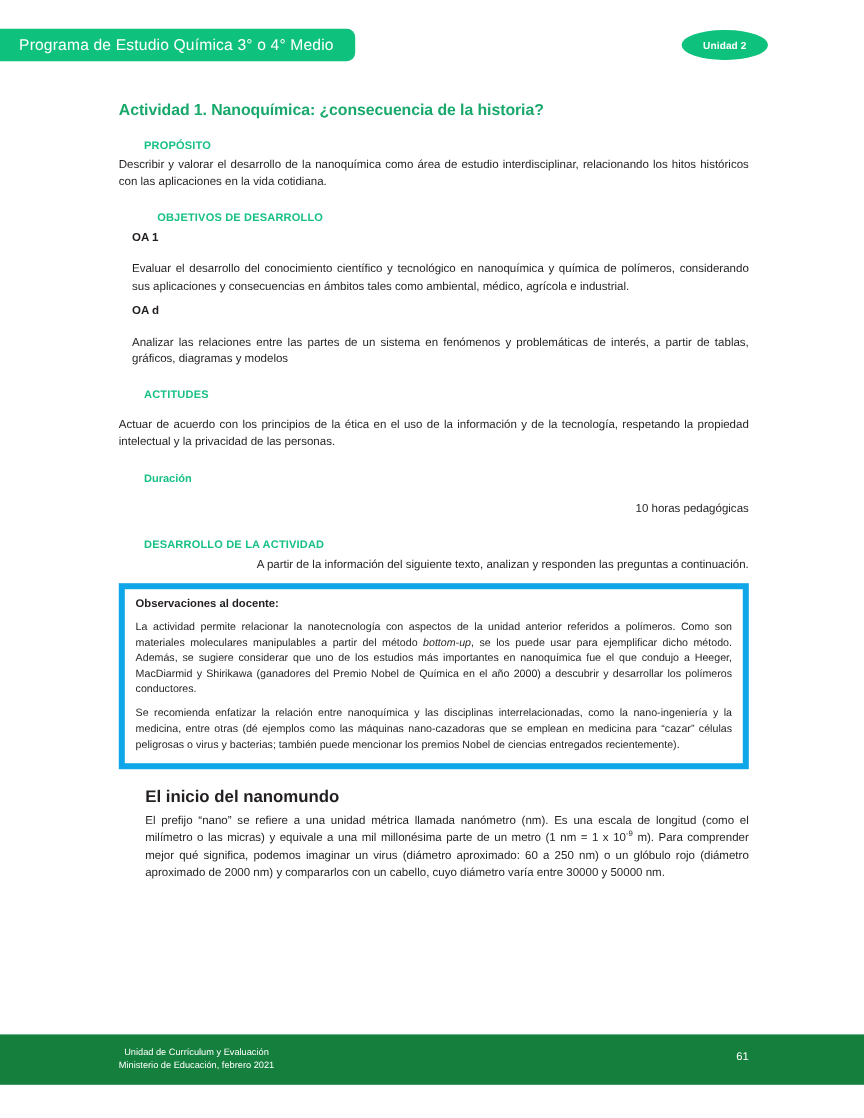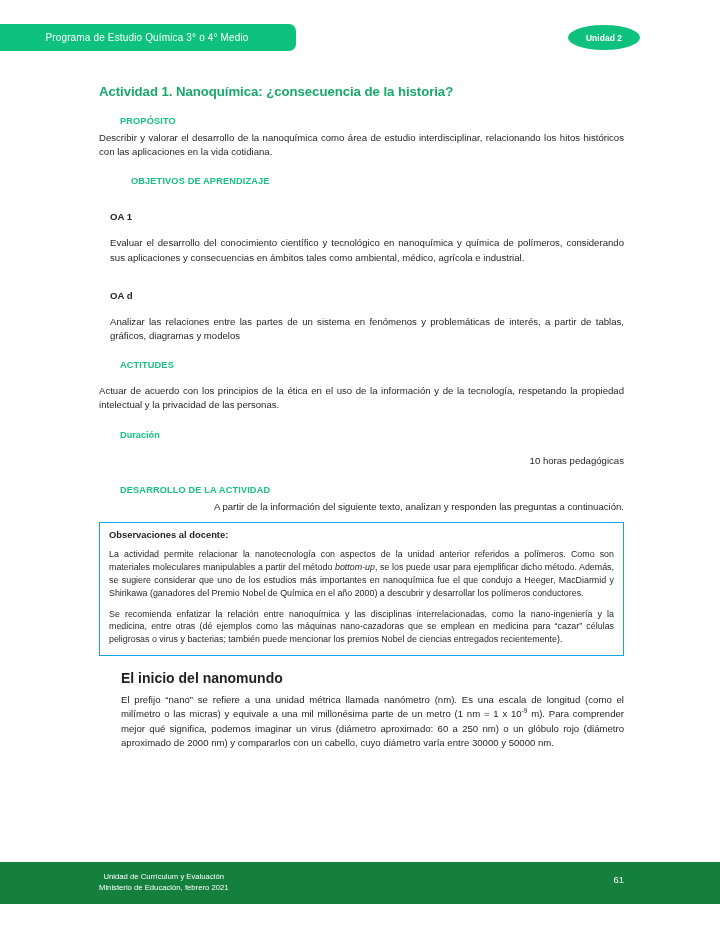--- a/index.html
+++ b/index.html
@@ -31,21 +31,21 @@
     height: 27px;
     background: #0ec27e;
     border-top-right-radius: 7px;
     border-bottom-right-radius: 7px;
     display: flex;
     align-items: center;
     justify-content: center;
   }
   .header-banner span {
     color: #ffffff;
-    font-size: 10px;
+    font-size: 13px;
     letter-spacing: .15px;
     padding-left: 8px;
   }
   .unit-badge {
     position: absolute;
     top: 25px;
     left: 568px;
     width: 72px;
     height: 25px;
     background: #0ec27e;
@@ -95,31 +95,31 @@
     margin: 5px 0 0 0;
     font-size: 9.6px;
     line-height: 1.48;
     color: #231f20;
     text-align: justify;
   }
   p.body-text.left { text-align: right; }
   p.tight { margin-top: 14px; }
 
   .oa-label {
-    margin: 25px 0 0 0;
+    margin: 7px 0 0 0;
     font-size: 9.6px;
     font-weight: bold;
     color: #231f20;
   }
   .oa-block { margin-left: 11px; }
 
   
   .note-box {
     margin-top: 8px;
-    border: 1px solid #0ea5e9;
+    border: 5px solid #0ea5e9;
     box-sizing: border-box;
     padding: 6px 9px 9px 9px;
   }
   .note-title {
     margin: 0;
     font-size: 9.4px;
     font-weight: bold;
     color: #231f20;
   }
   .note-box p.note-para {
@@ -183,21 +183,21 @@
 <div class="page">
 
   <h1 class="activity-title">Actividad 1. Nanoquímica: ¿consecuencia de la historia?</h1>
 
   <div>
     <p class="sec-head">PROPÓSITO</p>
     <p class="body-text">Describir y valorar el desarrollo de la nanoquímica como área de estudio interdisciplinar, relacionando los hitos históricos con las aplicaciones en la vida cotidiana.</p>
   </div>
 
   <div>
-    <p class="sec-head indent">OBJETIVOS DE APRENDIZAJE</p>
+    <p class="sec-head indent">OBJETIVOS DE DESARROLLO</p>
     <div class="oa-block">
       <p class="oa-label">OA 1</p>
       <p class="body-text tight">Evaluar el desarrollo del conocimiento científico y tecnológico en nanoquímica y química de polímeros, considerando sus aplicaciones y consecuencias en ámbitos tales como ambiental, médico, agrícola e industrial.</p>
       <p class="oa-label">OA d</p>
       <p class="body-text tight">Analizar las relaciones entre las partes de un sistema en fenómenos y problemáticas de interés, a partir de tablas, gráficos, diagramas y modelos</p>
     </div>
   </div>
 
   <div>
     <p class="sec-head">ACTITUDES</p>

